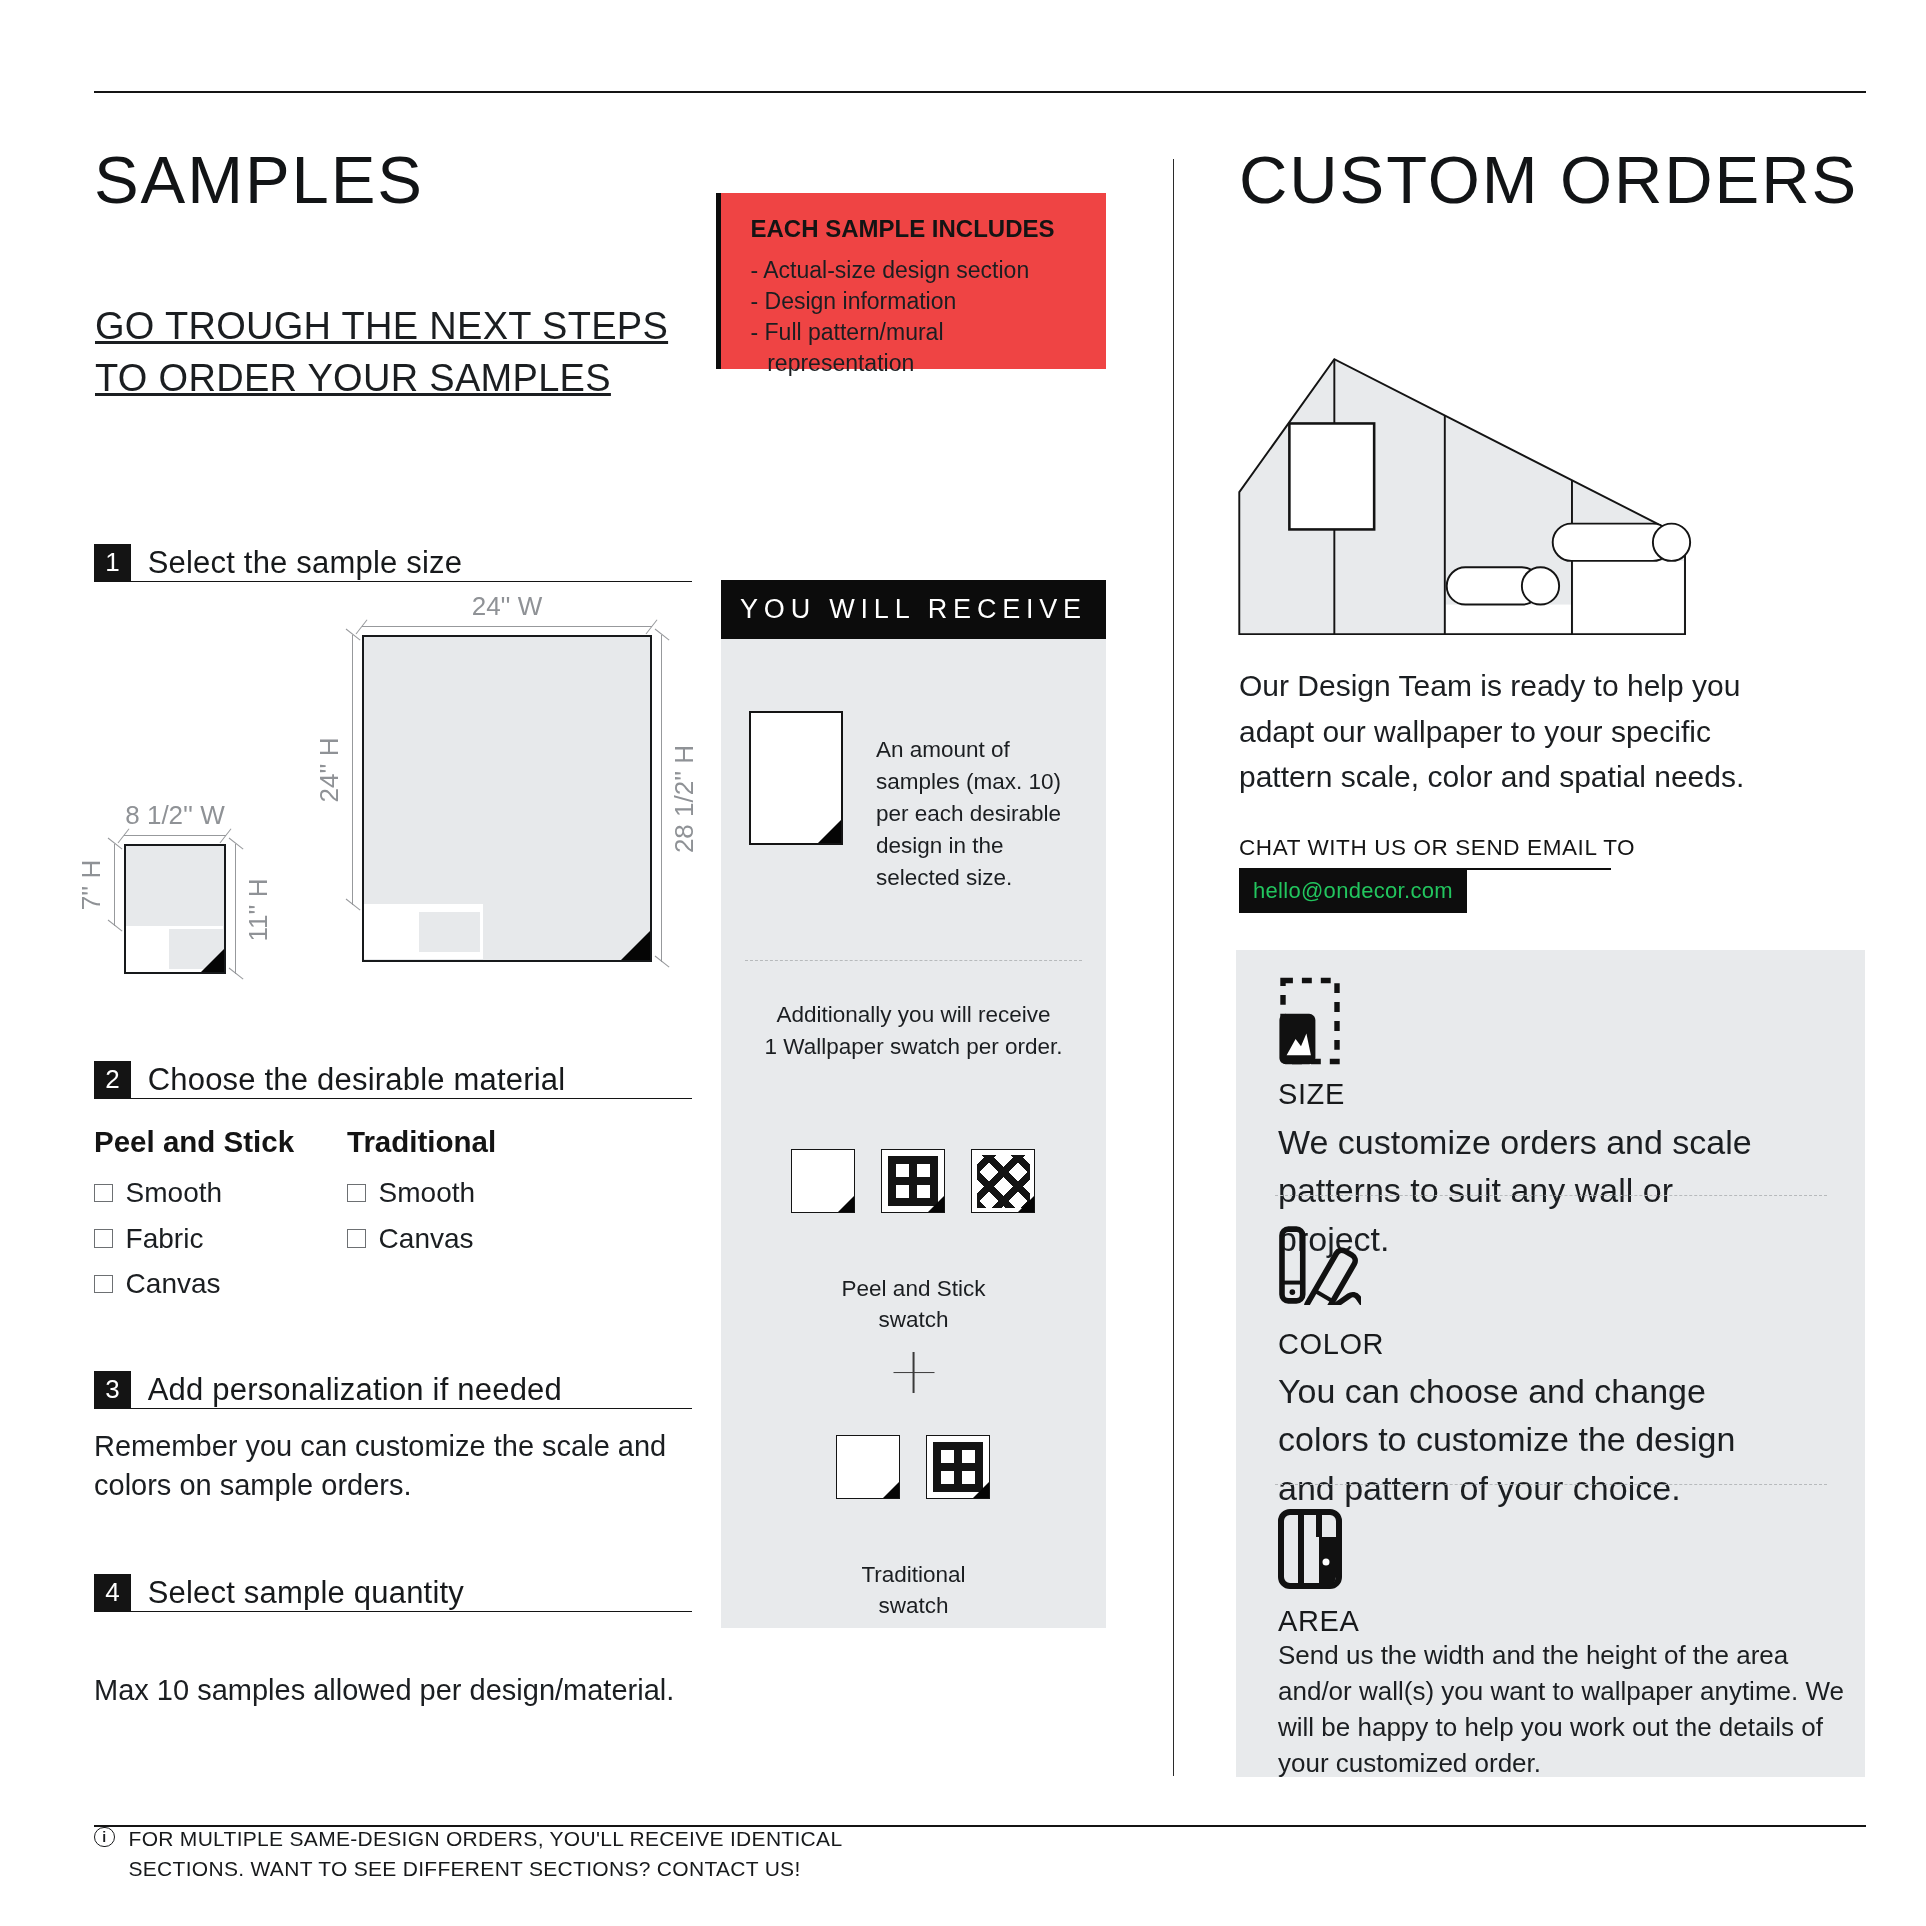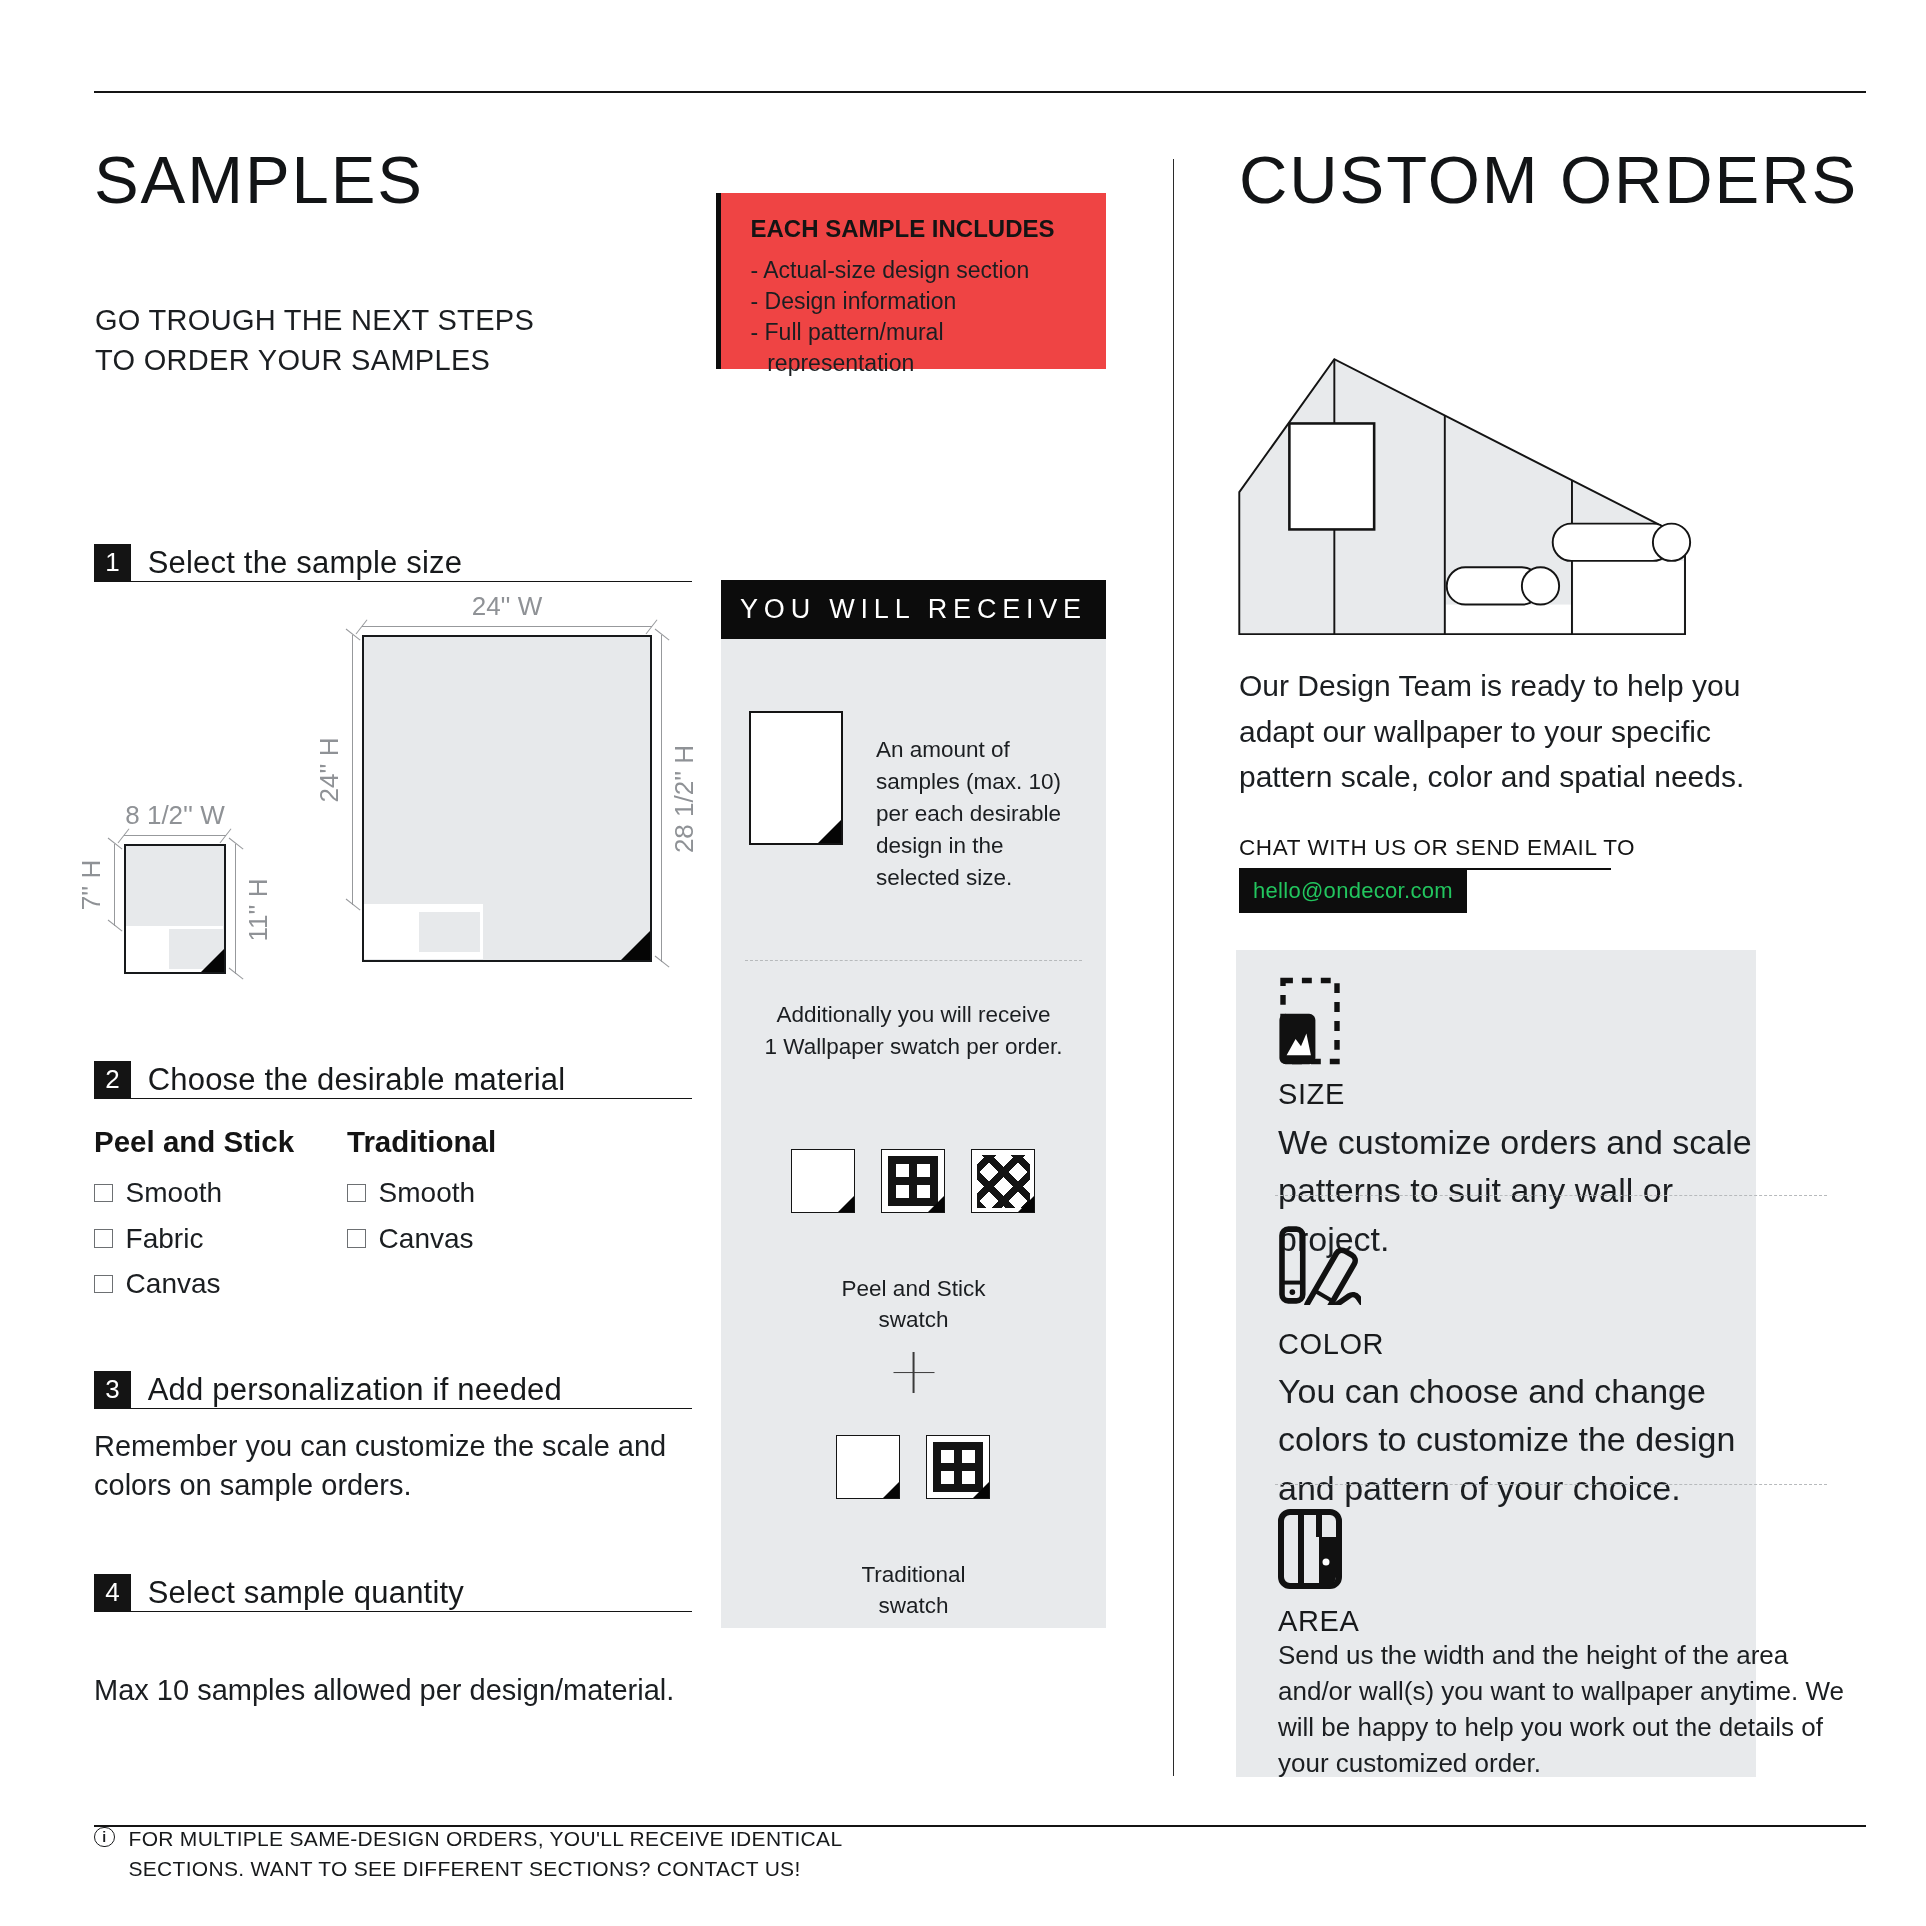--- a/index.html
+++ b/index.html
@@ -3,21 +3,21 @@
 <meta charset="utf-8">
 <style>
   html,body{margin:0;padding:0;background:#ffffff;}
   #canvas{position:relative;width:1926px;height:1926px;background:#ffffff;overflow:hidden;
           font-family:"Liberation Sans","DejaVu Sans",sans-serif;color:#1b1e21;}
 
   .rule{position:absolute;left:94px;width:1772px;height:1.9px;background:#141414;}
   .vdiv{position:absolute;left:1173px;top:159px;width:1.3px;height:1617px;background:#2b2b2b;}
 
   .h1{position:absolute;font-size:67px;font-weight:300;letter-spacing:1.9px;color:#121416;white-space:nowrap;line-height:1.05;}
-  .intro{position:absolute;font-size:29px;font-weight:300;line-height:1.38;letter-spacing:0.3px;color:#1b1e21;}
+  .intro{position:absolute;font-size:38px;font-weight:300;line-height:1.38;letter-spacing:0.3px;color:#1b1e21;text-decoration:underline;}
 
   
   .inc-box{position:absolute;left:716px;top:161px;width:390px;height:176px;background:#ef4444;
            border-left:5.8px solid #0d0d0d;box-sizing:border-box;padding:22px 13px 0 29.5px;margin-top:32px;}
   .inc-title{font-size:24px;font-weight:700;color:#141414;margin-bottom:11.6px;}
   .inc-item{font-size:23px;font-weight:300;line-height:1.36;color:#1b1e21;}
   .inc-item.indent{padding-left:16.7px;}
 
   
   .step{position:absolute;width:598px;height:37px;border-bottom:1.9px solid #141414;display:flex;align-items:center;gap:16.7px;}
@@ -76,21 +76,21 @@
   .plus-icon{position:absolute;left:50%;transform:translateX(-50%);width:41px;height:41px;}
   .plus-icon::before{content:"";position:absolute;left:50%;top:0;width:1.9px;height:100%;background:#3a3a3a;transform:translateX(-50%);}
   .plus-icon::after{content:"";position:absolute;top:50%;left:0;height:1.9px;width:100%;background:#3a3a3a;transform:translateY(-50%);}
 
   
   .para{position:absolute;left:1239px;top:663px;font-size:30px;font-weight:300;line-height:1.52;color:#1b1e21;}
   .chat-label{position:absolute;left:1239px;top:835px;font-size:22.5px;font-weight:400;letter-spacing:0.6px;color:#141414;}
   .chat-line{position:absolute;left:1239px;top:868px;width:372px;height:1.9px;background:#0d0d0d;}
   .email-box{position:absolute;left:1239px;top:870px;background:#0d0d0d;color:#22c55e;font-size:22px;font-weight:300;
              padding:8.3px 14px;letter-spacing:0.3px;cursor:pointer;}
-  .feat-box{position:absolute;left:1236px;top:950px;width:520px;height:827px;background:#e8eaec;}
+  .feat-box{position:absolute;left:1236px;top:950px;width:629px;height:827px;background:#e8eaec;}
   .feat-title{position:absolute;left:42px;font-size:29px;font-weight:300;letter-spacing:0.6px;color:#17191b;}
   .feat-body{position:absolute;left:42px;font-size:34px;font-weight:300;line-height:1.42;color:#1b1e21;}
   .feat-icon{position:absolute;left:42px;}
   .house{position:absolute;left:1238px;top:354px;}
 </style>
 </head>
 <body>
 
 <div id="canvas">
 

